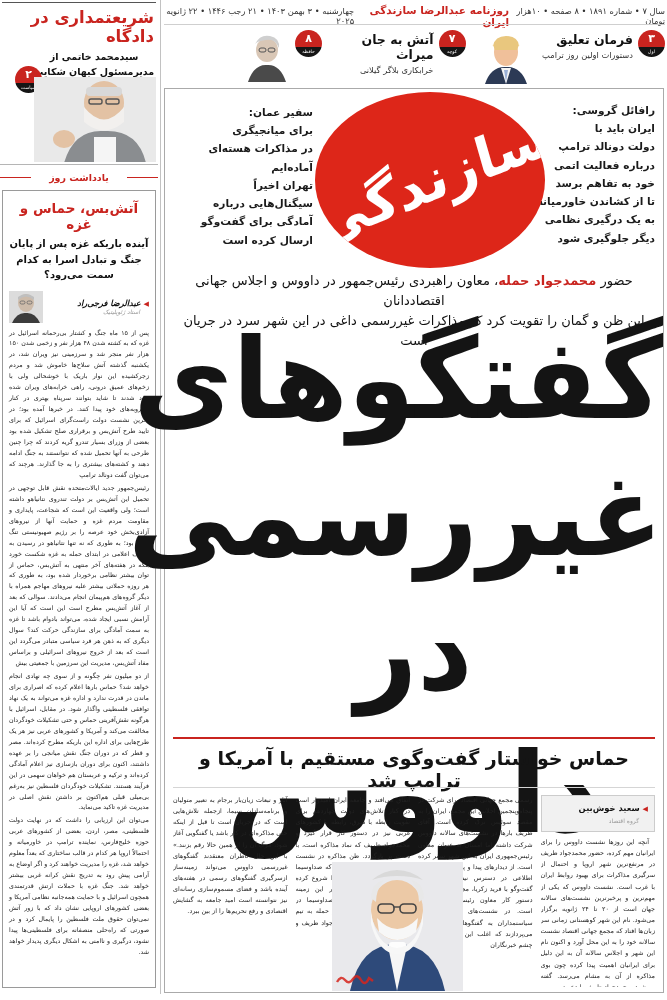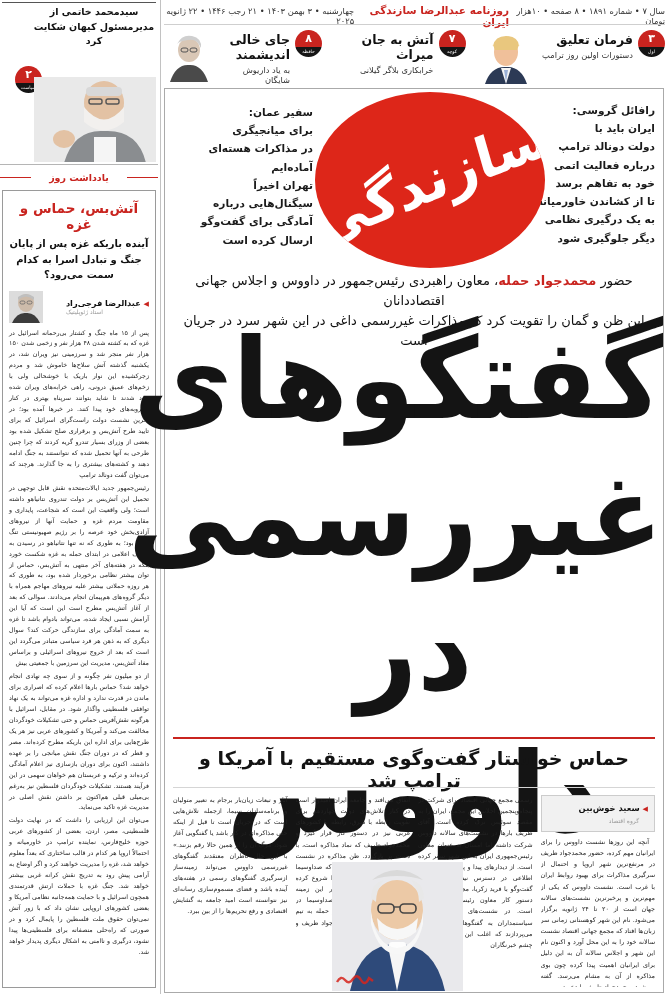--- a/index.html
+++ b/index.html
@@ -20,21 +20,21 @@
   .s-rule { position:absolute; top:164px; left:0; right:0; border-top:1px solid #b5b5b5; }
 
   .kicker { position:absolute; top:172px; left:0; right:0; display:flex; align-items:center; gap:18px; }
   .kicker .kline { flex:1; border-top:1px solid #c9241f; }
   .kicker .ktext { color:#c9241f; font-weight:bold; font-size:9.5px; white-space:nowrap; }
 
   .note-box { position:absolute; top:190px; bottom:12px; left:2px; right:2px; border:1px solid #9a9a9a; padding:7px 6px 4px 6px; overflow:hidden; }
   .n-title { color:#c9241f; font-weight:bold; font-size:13.5px; text-align:center; padding:2px 0 4px 0; }
   .n-sub { font-size:10px; font-weight:bold; color:#111; text-align:center; line-height:1.55; padding-bottom:5px; }
   .n-byline { display:flex; flex-direction:row; align-items:center; justify-content:space-between; margin:3px 0 5px 0; }
-  .n-author { text-align:left; }
+  .n-author { text-align:right;font-style:italic; }
   .n-author .nm { font-size:8.2px; font-weight:bold; color:#111; }
   .n-author .nm .arr { color:#c9241f; font-size:7px; }
   .n-author .rl { font-size:6px; color:#999; padding-right:9px; }
   .n-photo { width:34px; height:32px; }
   .n-body { font-size:6.3px; line-height:1.74; color:#222; text-align:justify; }
   .n-body p { margin-bottom:2px; }
 
   
   .main { position:absolute; left:164px; top:0; width:501px; height:1000px; }
 
@@ -84,20 +84,21 @@
   .watermark { position:absolute; left:3px; bottom:6px; width:40px; height:12px; opacity:.85; }
 </style>
 </head>
 <body>
 
 <div class="page">
 
   <div class="sidebar">
 
     <div class="s-top">
+      <div class="s-title">شریعتمداری در دادگاه</div>
       <div class="s-sub">سیدمحمد خاتمی از مدیرمسئول کیهان شکایت کرد</div>
       <div class="badge s-badge">
         <div class="num">۲</div>
         <div class="sec">سیاست</div>
       </div>
       <svg class="s-photo" viewBox="0 0 126 86" preserveAspectRatio="none">
         <rect width="126" height="86" fill="#e9e9e9"></rect>
         <ellipse cx="70" cy="26" rx="20" ry="22" fill="#e3c2a4"></ellipse>
         <path d="M50 30 Q70 55 90 30 L90 45 Q70 62 50 45 Z" fill="#f2f0ee"></path>
         <rect x="52" y="10" width="36" height="9" rx="4" fill="#d8d8d8"></rect>
@@ -183,24 +184,20 @@
         <div class="t-text">
           <div class="t-title">آتش به جان میراث</div>
           <div class="t-sub">خرابکاری بلاگر گیلانی</div>
         </div>
       </div>
 
       <div class="teaser t3">
         <div class="badge">
           <div class="num">۸</div>
           <div class="sec">حافظه</div>
-        </div>
-        <div class="t-text">
-          <div class="t-title">جای خالی اندیشمند</div>
-          <div class="t-sub">به یاد داریوش شایگان</div>
         </div>
         <svg class="t-photo" width="48" height="52" viewBox="0 0 48 52">
           <rect width="48" height="52" fill="#ffffff"></rect>
           <ellipse cx="25" cy="20" rx="11" ry="12" fill="#d9c7b6"></ellipse>
           <path d="M13 14 Q18 4 28 6 Q38 8 37 18 Q33 8 24 10 Q15 11 13 14 Z" fill="#cfcfcf"></path>
           <rect x="17" y="18" width="7" height="4" rx="2" fill="none" stroke="#555" stroke-width="1"></rect>
           <rect x="26" y="18" width="7" height="4" rx="2" fill="none" stroke="#555" stroke-width="1"></rect>
           <path d="M6 52 Q12 34 25 35 Q38 34 44 52 Z" fill="#4a4a4a"></path>
         </svg>
       </div>

